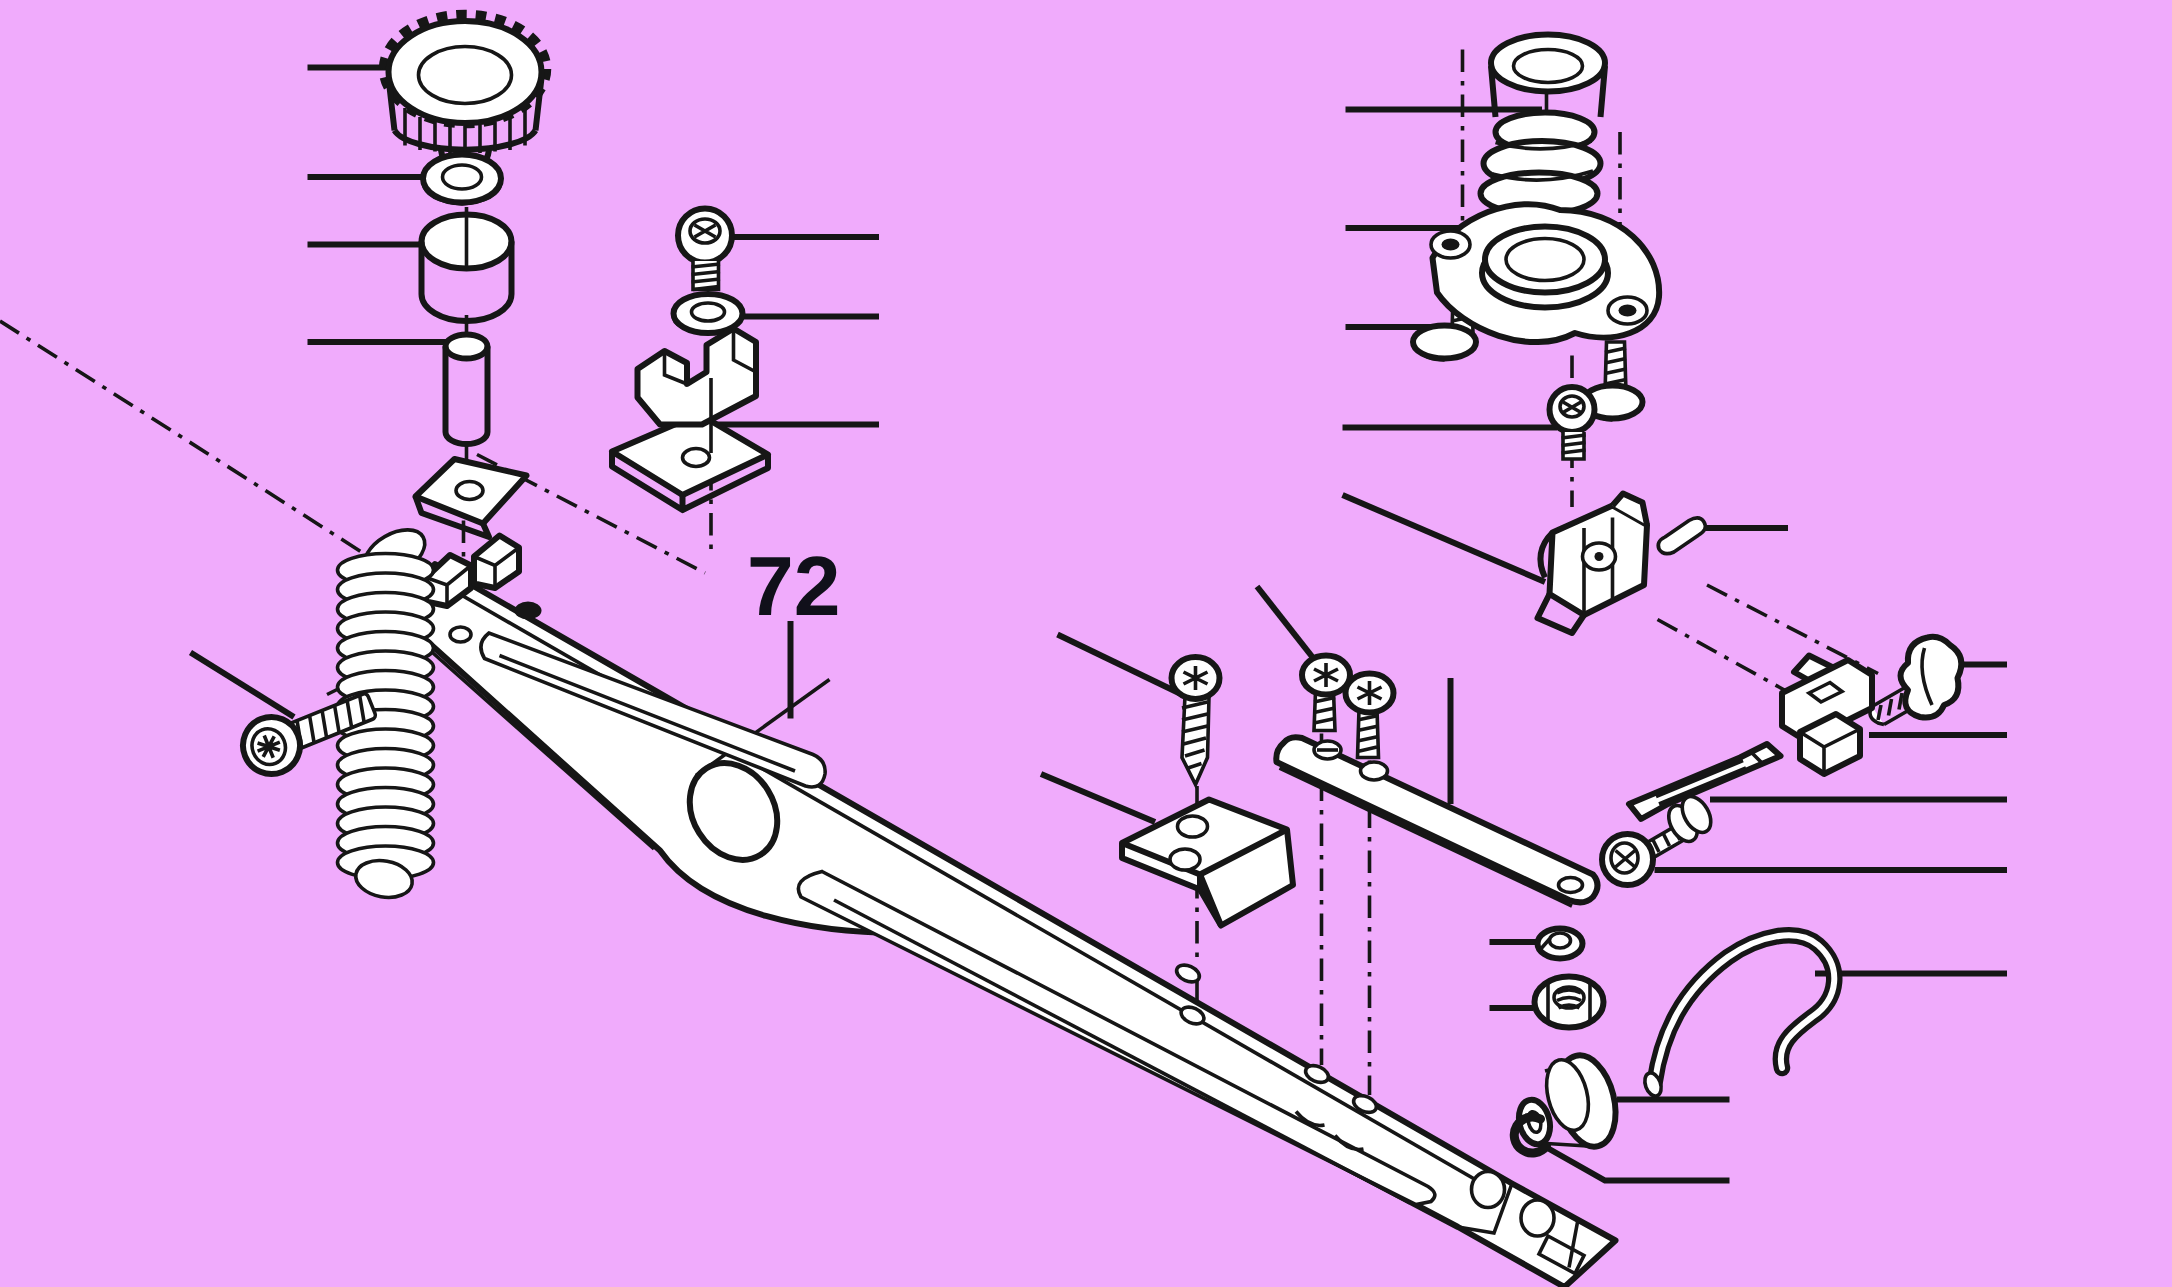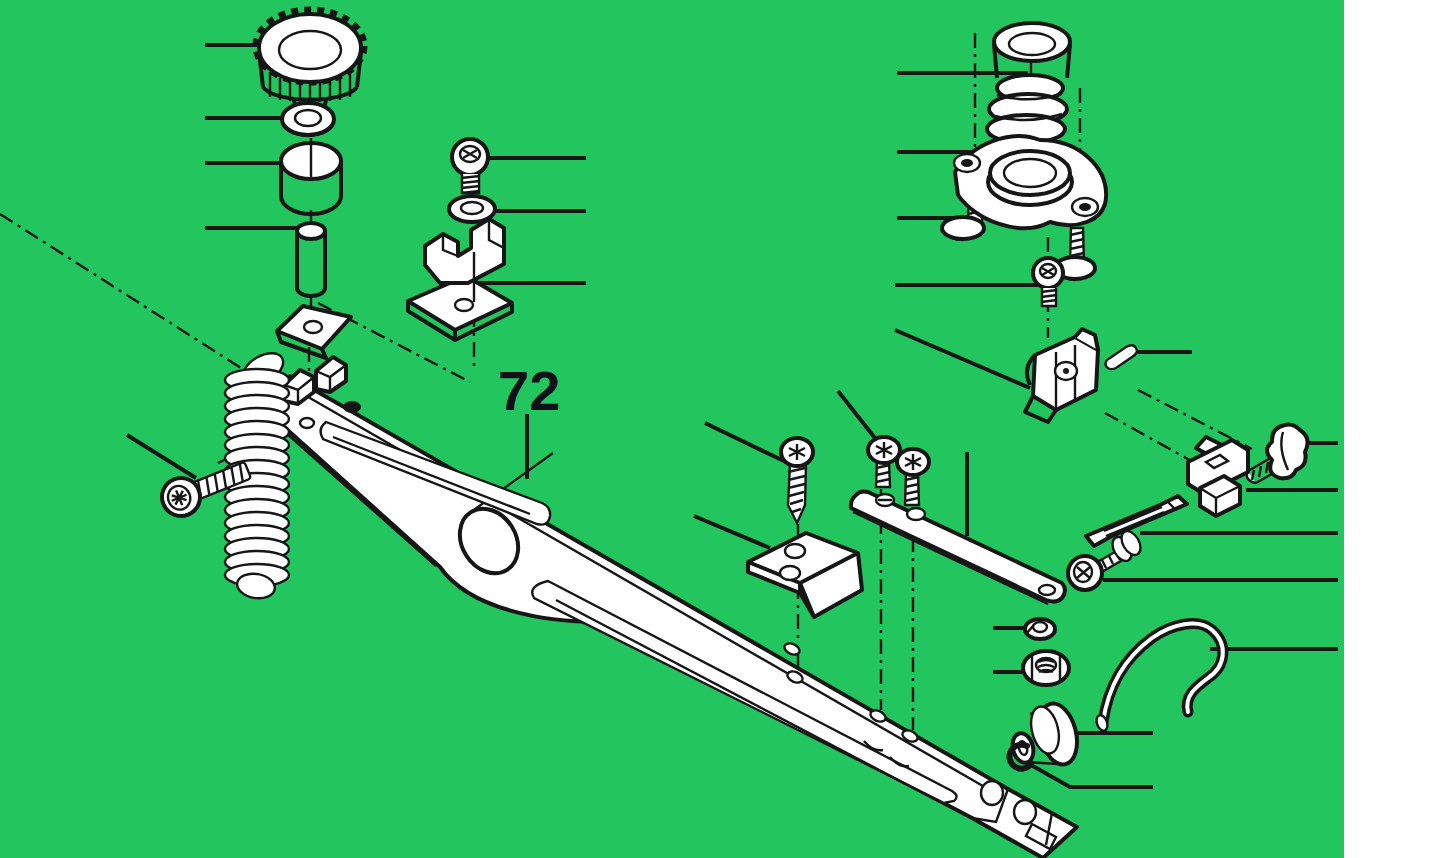--- a/index.html
+++ b/index.html
@@ -1,19 +1,19 @@
 <!DOCTYPE html>
 <html><head>
 <meta charset="utf-8">
 <style>
   html,body{margin:0;padding:0;background:#fff;}
   .canvas{
     position:relative;
-    width:1344px;height:858px;
-    background:#22c55e;
+    width:1448px;height:858px;
+    background:#f0abfc;
     overflow:hidden;
     font-family:"Liberation Sans", sans-serif;
   }
   svg{position:absolute;left:0;top:0;}
   .ol{fill:#ffffff;stroke:#161616;stroke-width:4;stroke-linejoin:round;}
   .ln{fill:none;stroke:#161616;stroke-width:4;stroke-linejoin:round;}
   .ld{fill:none;stroke:#161616;stroke-width:4;}           
   .tn{fill:none;stroke:#161616;stroke-width:2.4;}          
   .tnf{fill:#ffffff;stroke:#161616;stroke-width:2.4;}
   .cl{fill:none;stroke:#161616;stroke-width:2.4;stroke-dasharray:15 6 3 6;} 

